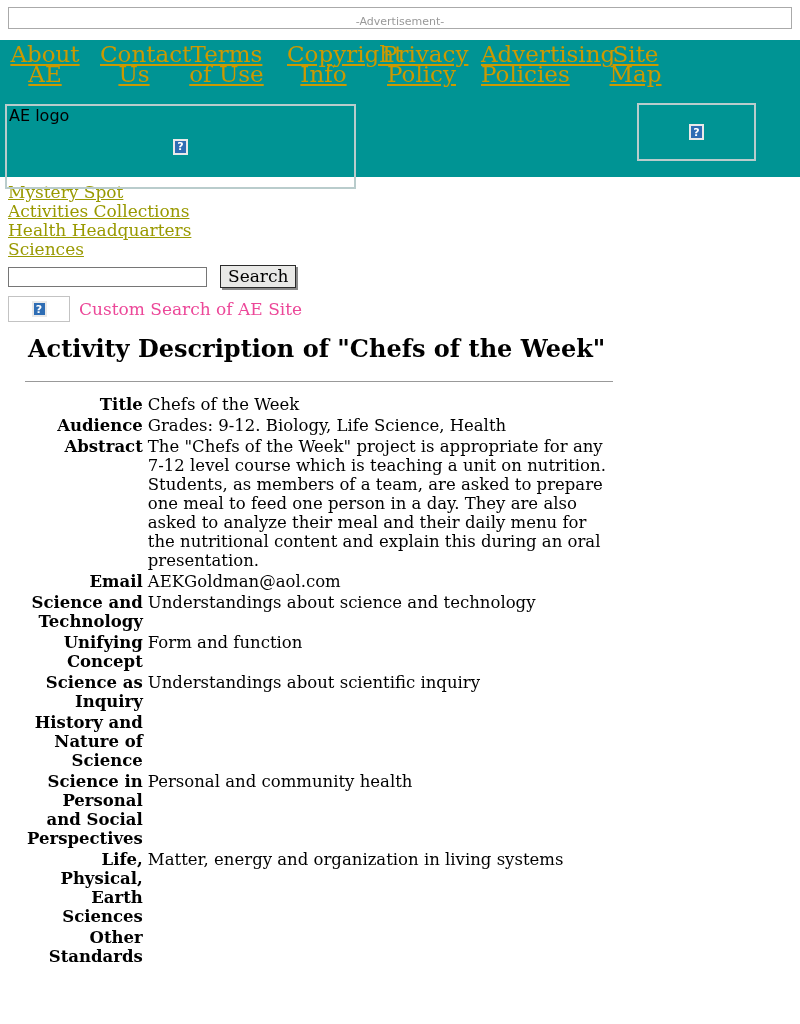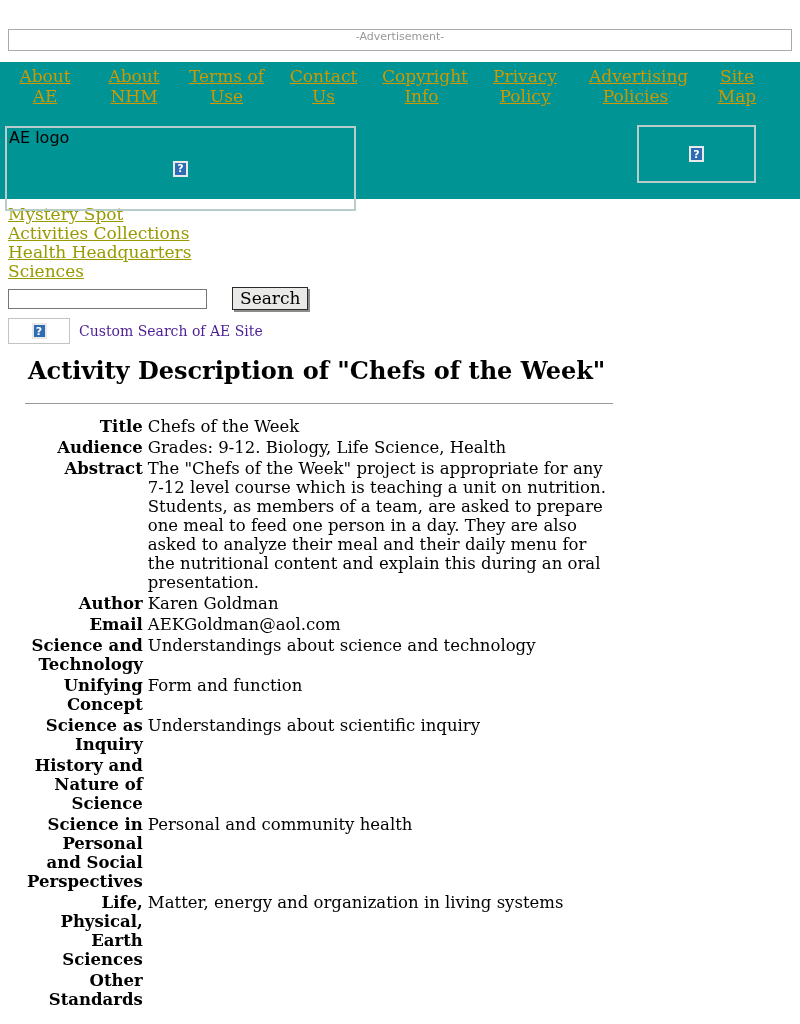--- a/index.html
+++ b/index.html
@@ -7,40 +7,40 @@
     margin: 0; padding: 0;
     width: 800px; height: 1024px;
     overflow: hidden;
     background: #ffffff;
     font-family: "DejaVu Serif", "Liberation Serif", serif;
     color: #000;
   }
 
   
   .ad-box {
-    margin: 29px 8px 0 8px;
+    margin: 7px 8px 0 8px;
     height: 22px;
     border: 1px solid #aaaaaa;
-    display: flex; align-items: flex-start; justify-content: center;
+    display: flex; align-items: flex-end; justify-content: center;
     font-family: "DejaVu Sans", "Liberation Sans", sans-serif;
     font-size: 11px;
     color: #999999;
   }
 
   
   .navband {
     position: relative;
     margin-top: 11px;
     width: 800px; height: 137px;
     background: #009494;
   }
   .navlinks {
     display: flex;
     padding-top: 4px;
-    font-size: 17px;
+    font-size: 23px;
     line-height: 20px;
   }
   .navlinks a {
     display: block;
     text-align: center;
     color: #cc9900;
     text-decoration: underline;
     cursor: pointer;
   }
   .navlinks a:nth-child(1) { width: 90px;  padding: 0 10px; }
@@ -96,21 +96,21 @@
     display: block;
     width: max-content;
     color: #999900;
     text-decoration: underline;
     cursor: pointer;
   }
 
   
   .search-row {
     margin: 6px 0 0 8px;
-    display: flex; align-items: center; gap: 12px;
+    display: flex; align-items: center;
   }
   .search-row input {
     width: 199px; height: 20px;
     border: 1px solid #767676;
     padding: 1px 3px;
     font-family: inherit; font-size: 14px;
     outline: none;
   }
   .search-row button {
     margin-left: 13px;
@@ -129,22 +129,22 @@
     display: flex; align-items: center;
   }
   .cs-box {
     position: relative;
     width: 62px; height: 26px;
     border: 1px solid #c3c3c3;
     background: #ffffff;
   }
   .cs-label {
     margin-left: 9px;
-    font-size: 14px;
-    color: #4c1d95;
+    font-size: 17px;
+    color: #ec4899;
   }
 
   
   .content {
     margin: 12px 0 0 25px;
     width: 588px;
   }
   .content h1 {
     margin: 0 0 0 3px;
     font-size: 24px;
@@ -183,23 +183,22 @@
 </head>
 <body>
 
 <div class="ad-box">
   <span>-Advertisement-</span>
 </div>
 
 <div class="navband">
   <div class="navlinks">
     <a href="#">About AE</a>
-    <a href="#">About NHM</a>
+    <a href="#">Contact Us</a>
     <a href="#">Terms of Use</a>
-    <a href="#">Contact Us</a>
     <a href="#">Copyright Info</a>
     <a href="#">Privacy Policy</a>
     <a href="#">Advertising Policies</a>
     <a href="#">Site Map</a>
   </div>
 
   <div class="logo-box">
     <span class="alt-text">AE logo</span>
     <span class="center-icon">
       <span class="broken-icon">?</span>
@@ -245,24 +244,20 @@
     </tr>
     <tr>
       <th>Audience</th>
       <td>Grades: 9-12. Biology, Life Science, Health</td>
     </tr>
     <tr>
       <th>Abstract</th>
       <td>The "Chefs of the Week" project is appropriate for any 7-12 level course which is teaching a unit on nutrition. Students, as members of a team, are asked to prepare one meal to feed one person in a day. They are also asked to analyze their meal and their daily menu for the nutritional content and explain this during an oral presentation.</td>
     </tr>
     <tr>
-      <th>Author</th>
-      <td>Karen Goldman</td>
-    </tr>
-    <tr>
       <th>Email</th>
       <td>AEKGoldman@aol.com</td>
     </tr>
     <tr>
       <th>Science and Technology</th>
       <td>Understandings about science and technology</td>
     </tr>
     <tr>
       <th>Unifying Concept</th>
       <td>Form and function</td>

